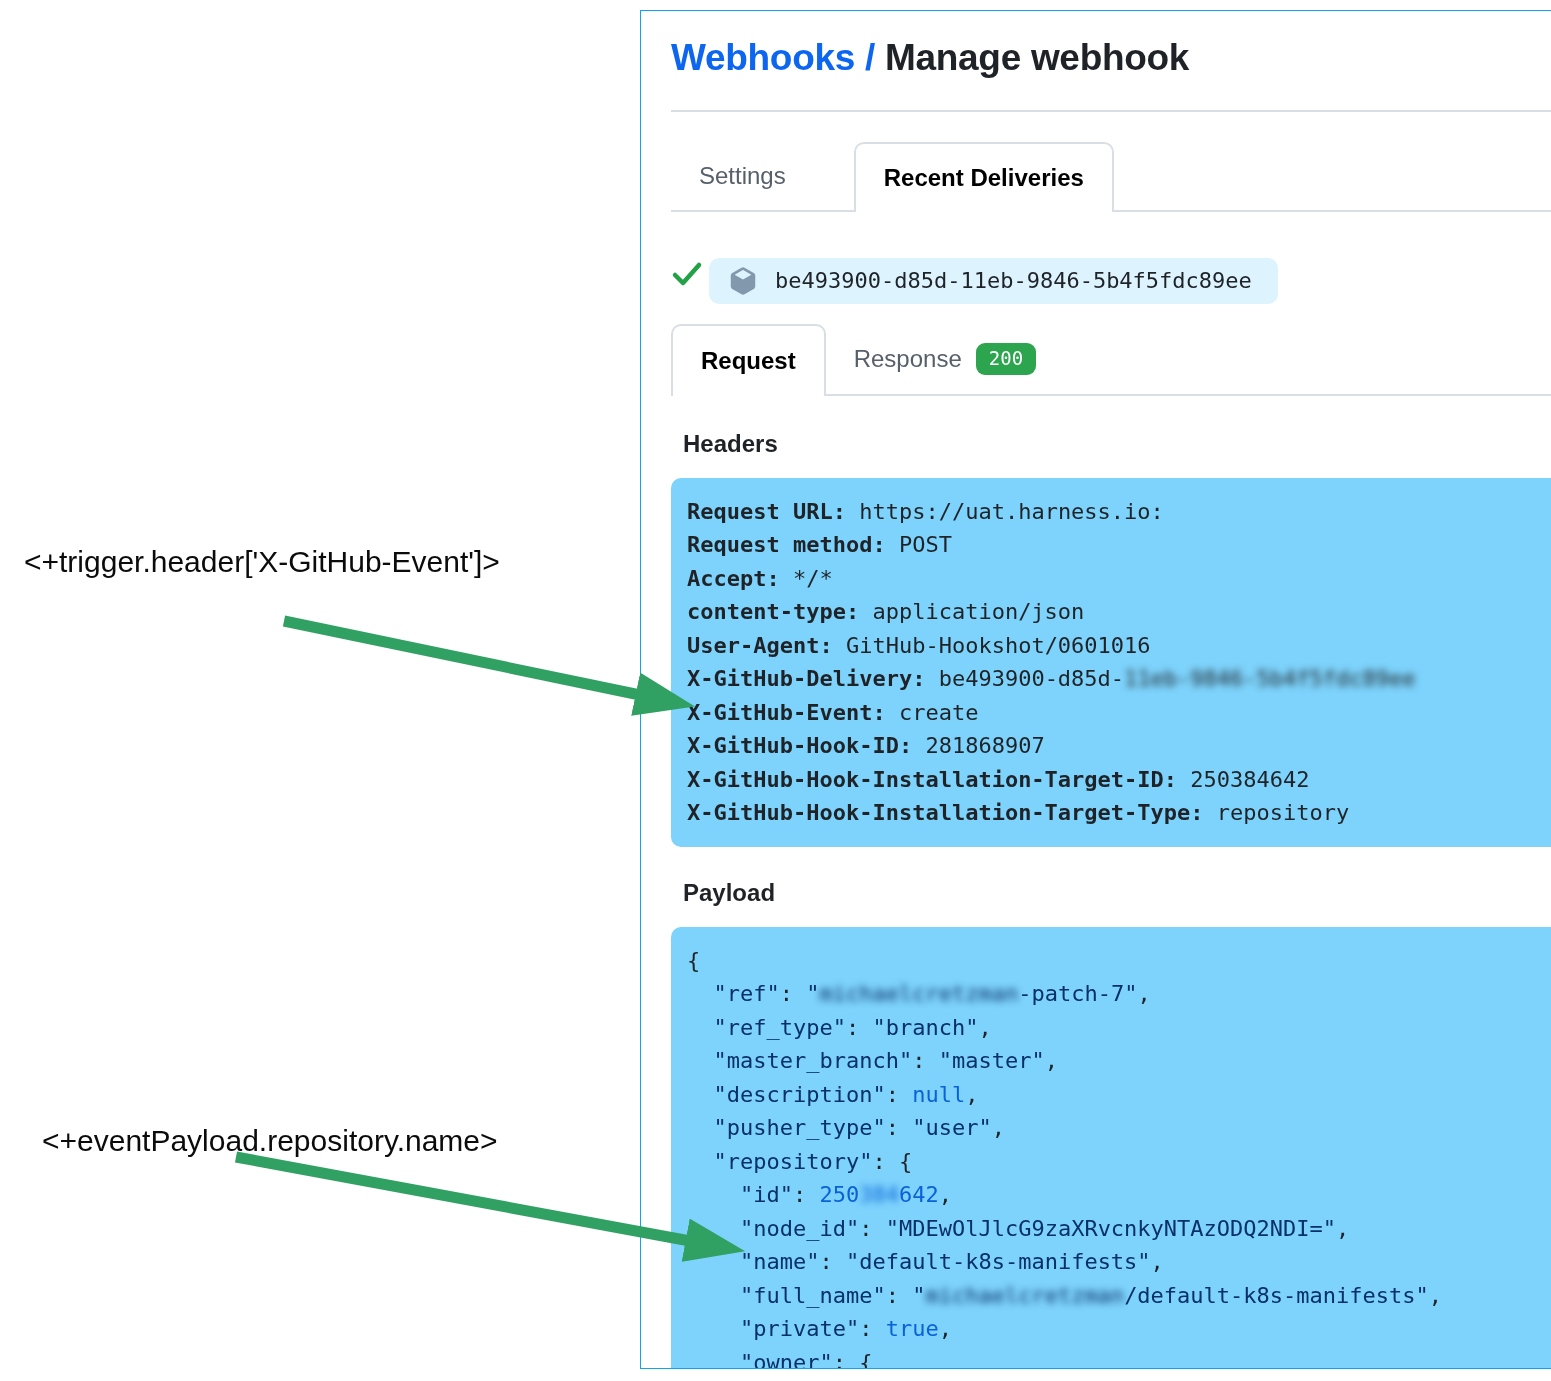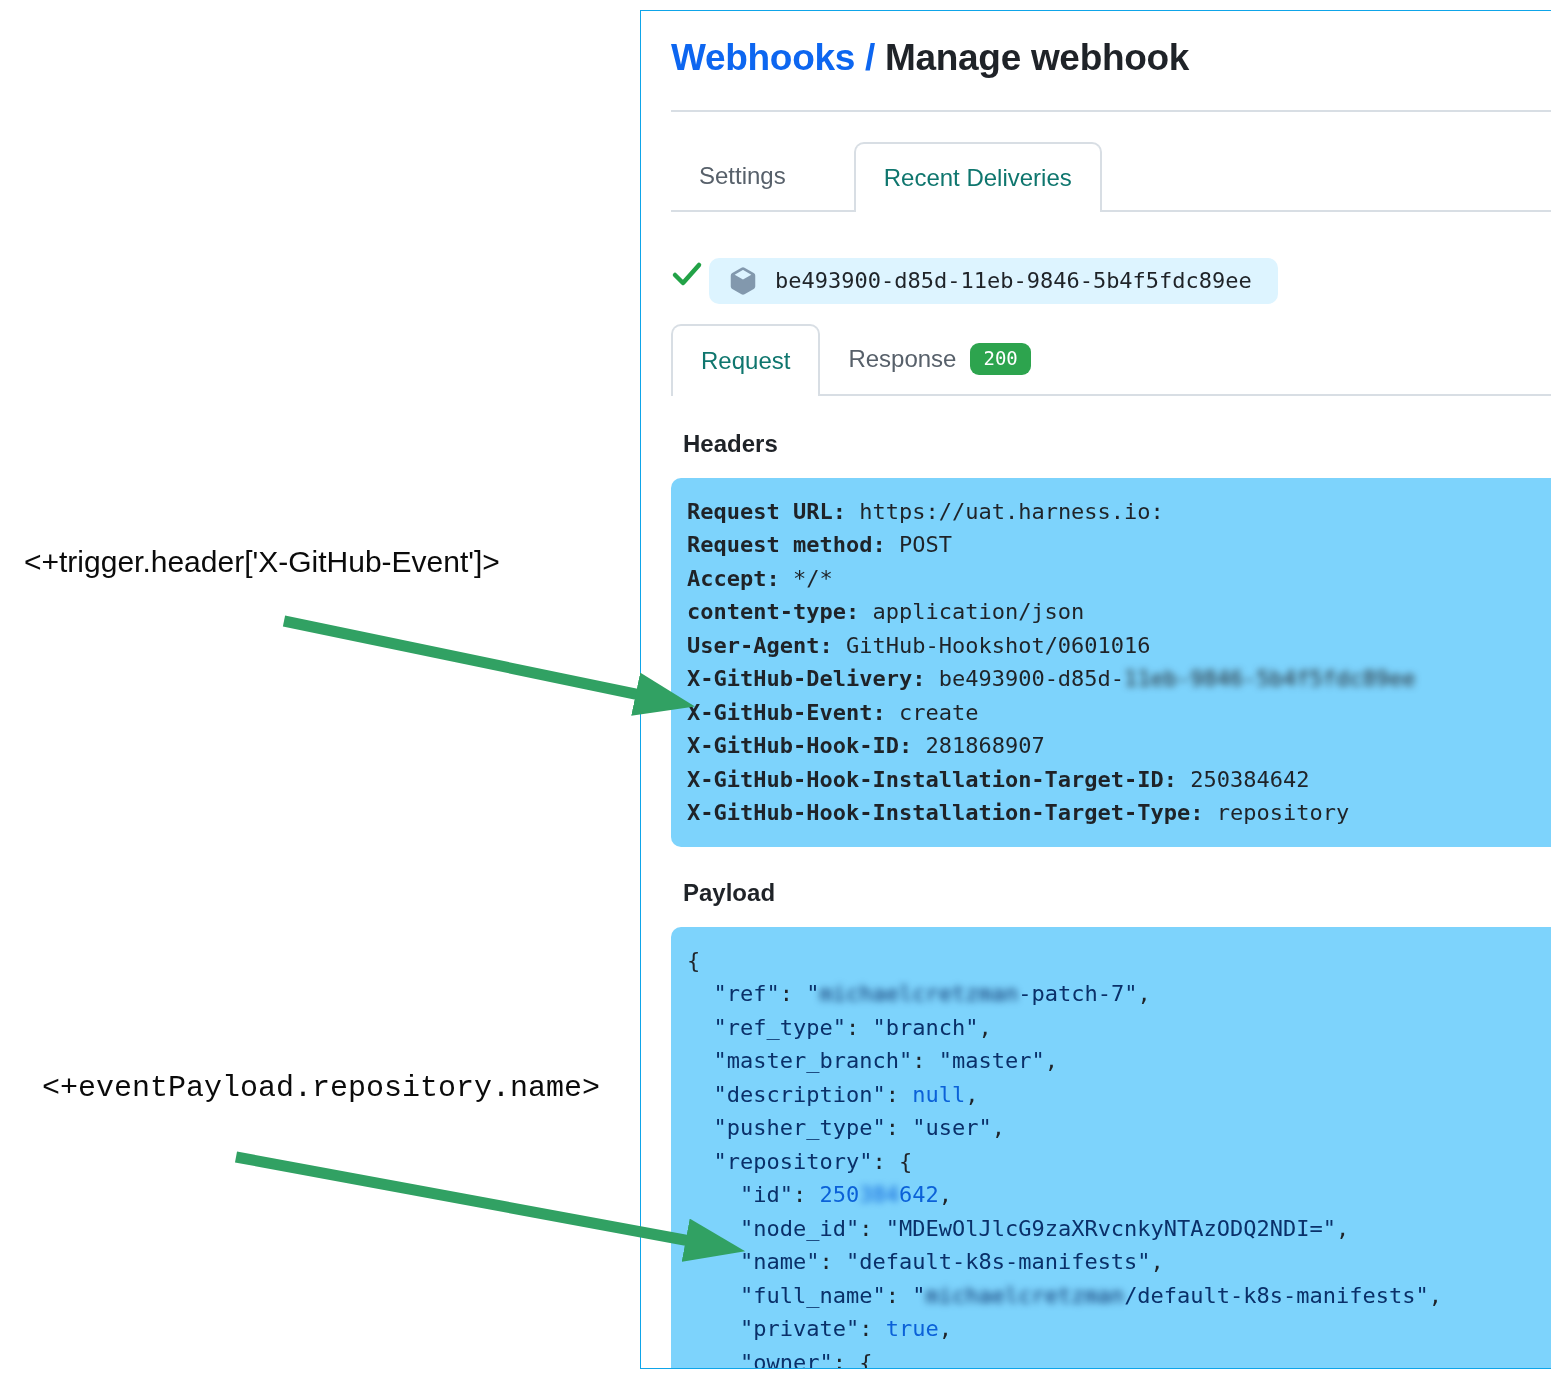--- a/index.html
+++ b/index.html
@@ -11,21 +11,21 @@
     color:#1f2328;
   }
   
   .annotation{
     position:absolute;
     font-size:30px;
     color:#0b0b0b;
     white-space:nowrap;
   }
   #annotation-trigger{left:24px;top:545px;}
-  #annotation-payload{left:42px;top:1071px;font-family:Liberation Mono, monospace;}
+  #annotation-payload{left:42px;top:1124px;}
   .arrow-overlay{
     position:absolute;left:0;top:0;
     pointer-events:none;
     z-index:30;
   }
   
   .panel{
     position:absolute;
     left:640px;top:10px;
     width:1090px;height:1359px;
@@ -56,21 +56,21 @@
     display:flex;align-items:center;
     color:#57606a;
     cursor:pointer;
     white-space:nowrap;
   }
   .tab.active{
     background:#fff;
     border:2px solid #d8dee4;border-bottom:none;
     border-radius:10px 10px 0 0;
     margin-bottom:-2px;
-    color:#0f766e;font-weight:400;
+    color:#000000;font-weight:700;
   }
   .status-badge{
     display:inline-block;
     margin-left:14px;
     background:#2da44e;color:#ffffff;
     font-family:"DejaVu Sans Mono","Liberation Mono",monospace;
     font-size:19px;font-weight:normal;
     padding:6px 13px 7px;
     border-radius:9px;
     line-height:1;

